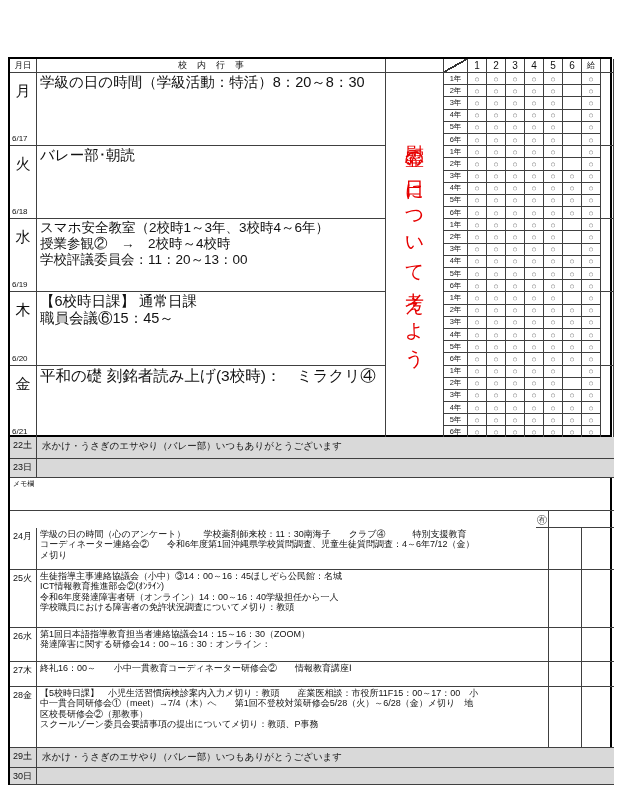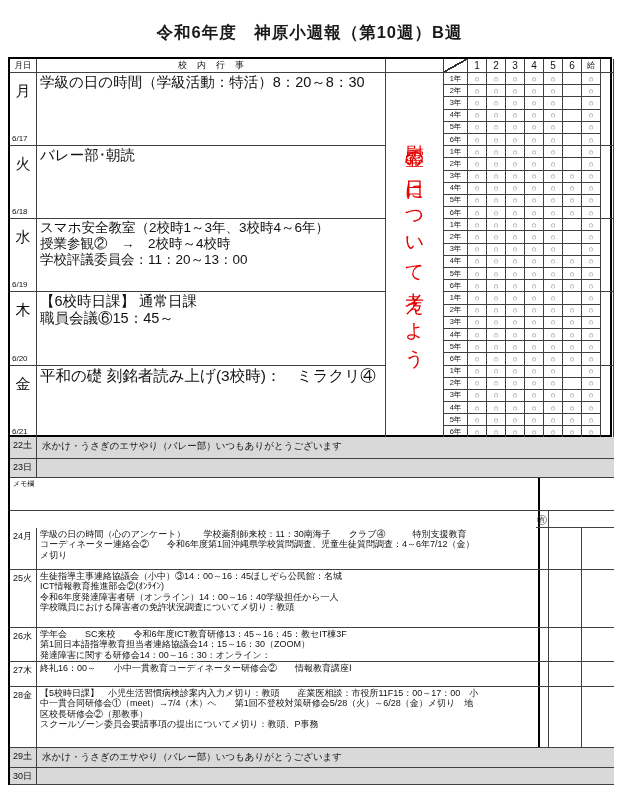--- a/index.html
+++ b/index.html
@@ -25,21 +25,21 @@
   .day-date{font-size:8px;margin-top:auto;align-self:flex-start;padding:0 0 2px 2px;color:#111;}
   .events{padding:1px 3px;line-height:1.18;color:#111;}
   .fs15{font-size:14.5px;} .fs14{font-size:13.5px;} .fs16{font-size:15.5px;}
   .red-col{display:flex;justify-content:center;}
   .red-col span{writing-mode:vertical-rl;font-size:19px;letter-spacing:5px;padding-top:56px;font-weight:500;}
   .grade{font-size:7.5px;display:flex;align-items:center;justify-content:center;color:#222;}
   .circ{font-size:8.5px;display:flex;align-items:center;justify-content:center;color:#757575;}
 
   
   .lower-section{
-    position:absolute;left:8px;top:437px;width:532px;height:348px;
+    position:absolute;left:8px;top:437px;width:604px;height:348px;
     display:grid;box-sizing:border-box;
     grid-template-columns:27px 499px 13px 33px 32px;
     grid-template-rows:22px 19px 33px 17px 42px 58px 34px 25px 61px 20px 17px;
     border:2px solid #000;border-top:none;background:#fff;
   }
   .lcell{box-sizing:border-box;border-bottom:1px solid #404040;overflow:hidden;}
   .br{border-right:1px solid #404040;}
   .gray{background:#d9d9d9;}
   .row-label{font-size:9px;padding:2px 1px 0 3px;color:#111;}
   .row-text{font-size:9.5px;padding:3px 5px 0;color:#111;}
@@ -47,21 +47,20 @@
   .nw-title{font-size:10px;padding:3px 0 0 4px;color:#111;}
   .nw-mark{display:flex;align-items:center;justify-content:center;font-size:11px;color:#333;}
   .sched-content{padding:1px 3px 0;color:#111;}
   .sline{font-size:9px;line-height:10.4px;white-space:nowrap;}
 </style>
 </head>
 <body>
 
 <div class="page">
 
-  <div class="title">令和6年度　神原小週報（第10週）B週</div>
 
   <div class="weekly-table">
 
     <div class="cell hdr" style="grid-area:1/1">月日</div>
     <div class="cell hdr hdr-events" style="grid-area:1/2">校内行事</div>
     <div class="cell" style="grid-area:1/3"></div>
     <div class="cell diag" style="grid-area:1/4"></div>
     <div class="cell hdr phdr" style="grid-area:1/5">1</div>
     <div class="cell hdr phdr" style="grid-area:1/6">2</div>
     <div class="cell hdr phdr" style="grid-area:1/7">3</div>
@@ -393,21 +392,20 @@
       <div class="lcell br sched-content" style="grid-area: 6 / 2 / auto / 4;">
         <div class="sline">生徒指導主事連絡協議会（小中）③14：00～16：45ほしぞら公民館：名城</div>
         <div class="sline">ICT情報教育推進部会②(ｵﾝﾗｲﾝ)</div>
         <div class="sline">令和6年度発達障害者研（オンライン）14：00～16：40学級担任から一人</div>
         <div class="sline">学校職員における障害者の免許状況調査についてメ切り：教頭</div>
       </div>
       <div class="lcell br" style="grid-area: 6 / 4;"></div>
       <div class="lcell" style="grid-area: 6 / 5;"></div>
       <div class="lcell br row-label" style="grid-area: 7 / 1;">26水</div>
       <div class="lcell br sched-content" style="grid-area: 7 / 2 / auto / 4;">
-        <div class="sline">学年会　　SC来校　　令和6年度ICT教育研修13：45～16：45：教セIT棟3F</div>
         <div class="sline">第1回日本語指導教育担当者連絡協議会14：15～16：30（ZOOM）</div>
         <div class="sline">発達障害に関する研修会14：00～16：30：オンライン：</div>
       </div>
       <div class="lcell br" style="grid-area: 7 / 4;"></div>
       <div class="lcell" style="grid-area: 7 / 5;"></div>
       <div class="lcell br row-label" style="grid-area: 8 / 1;">27木</div>
       <div class="lcell br sched-content" style="grid-area: 8 / 2 / auto / 4;">
         <div class="sline">終礼16：00～　　小中一貫教育コーディネーター研修会②　　情報教育講座Ⅰ</div>
       </div>
       <div class="lcell br" style="grid-area: 8 / 4;"></div>

